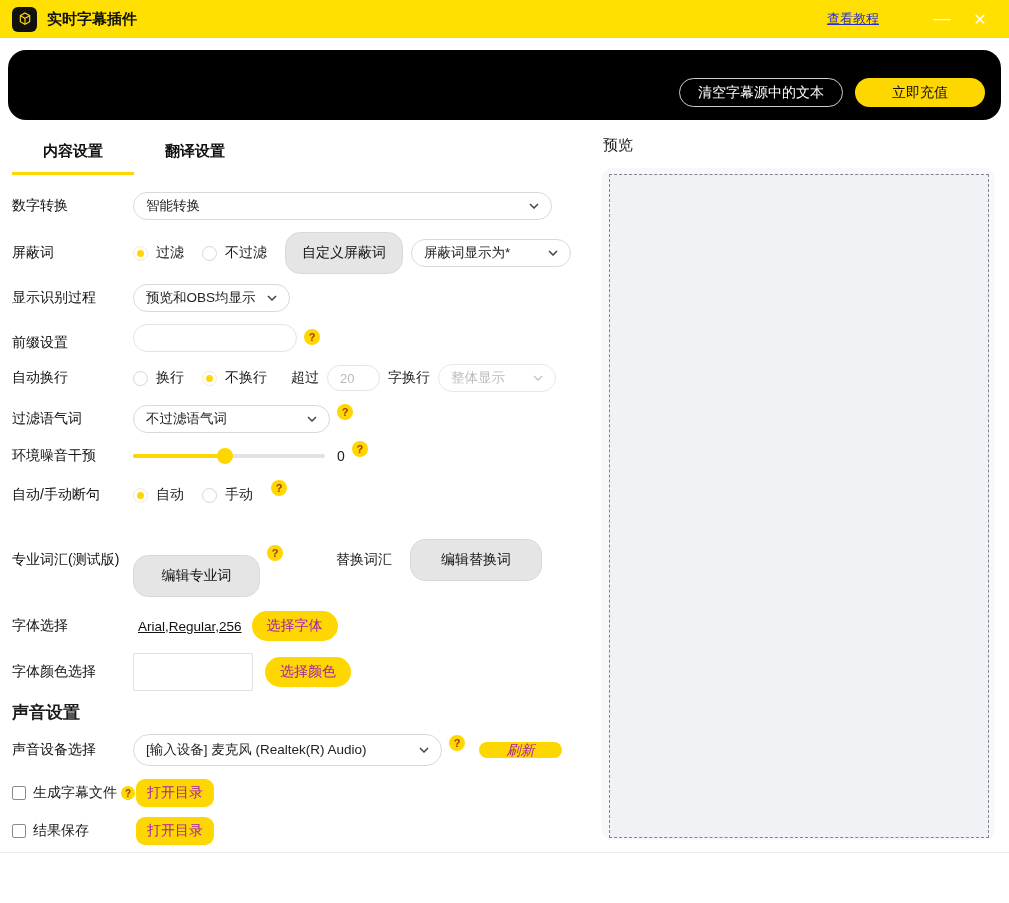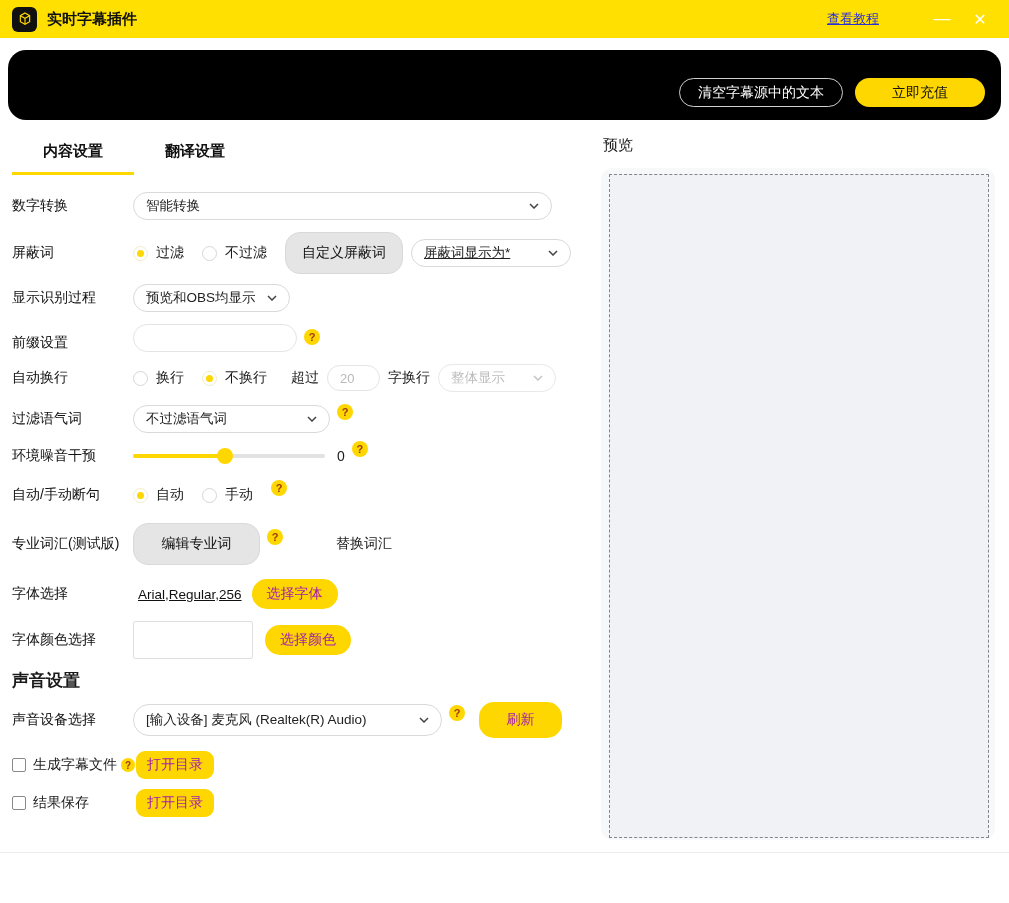--- a/index.html
+++ b/index.html
@@ -31,21 +31,21 @@
   .tab.active { border-bottom:3px solid #ffd700; }
 
   
   .row { display:flex; align-items:center; margin-bottom:10px; min-height:28px; }
   .flabel { width:121px; flex:none; font-size:14px; color:#111; }
   .select { border:1px solid #d9d9d9; border-radius:15px; height:28px; display:flex; align-items:center; padding:0 12px; font-size:13.5px; cursor:pointer; background:#fff; color:#222; }
   .select .sel-text { flex:1; white-space:nowrap; overflow:hidden; }
   .chev { color:#444; display:flex; margin-left:8px; }
   .select.disabled { border-color:#e8e8e8; color:#bcbcbc; cursor:default; }
   .select.disabled .chev { color:#c4c4c4; }
-  .w419 { width:419px; } .w160 { width:160px;text-decoration:underline; } .w157 { width:157px; } .w197 { width:197px; } .w118 { width:118px; } .w309 { width:309px; }
+  .w419 { width:419px; } .w160 { width:160px; } .w157 { width:157px; } .w197 { width:197px; } .w118 { width:118px; } .w309 { width:309px; }
   .pill-input { border:1px solid #e4e4e4; border-radius:15px; height:28px; padding:0 12px; font-size:13px; font-family:inherit; outline:none; color:#222; }
   .pill-input.small { width:53px; height:26px; color:#b9b9b9; }
   .prefix-input { width:164px; }
   .qmark { width:16px; height:16px; border-radius:50%; background:#ffd700; color:#a03a12; font-size:11px; font-weight:700; display:inline-flex; align-items:center; justify-content:center; margin-left:7px; flex:none; cursor:pointer; }
   .qmark.raised { position:relative; top:-7px; }
 
   
   .radio-opt { display:flex; align-items:center; cursor:pointer; margin-right:18px; }
   .radio { width:15px; height:15px; border-radius:50%; border:1px solid #d6d6d6; background:#fff; margin-right:8px; position:relative; flex:none; }
   .radio.checked { border-color:#f3ecc8; }
@@ -222,23 +222,24 @@
         </div>
         <div class="radio-opt">
           <span class="radio"></span>
           <span class="rlabel">手动</span>
         </div>
         <span class="qmark raised" style="margin-left:0;">?</span>
       </div>
 
       <div class="row" style="margin-bottom:14px;">
         <div class="flabel">专业词汇(测试版)</div>
-        <button class="btn-outline" style="width:127px;">编辑专业词</button>
+        <button class="btn-outline" style="width:127px;margin-top:32px;">编辑专业词</button>
         <span class="qmark raised">?</span>
         <span style="font-size:14px; margin-left:53px; margin-right:18px;">替换词汇</span>
+        <button class="btn-outline" style="width:132px;">编辑替换词</button>
       </div>
 
       <div class="row" style="margin-bottom:12px;">
         <div class="flabel">字体选择</div>
         <a class="font-link">Arial,Regular,256</a>
         <button class="btn-sm-yellow">选择字体</button>
       </div>
 
       <div class="row" style="margin-bottom:10px;">
         <div class="flabel">字体颜色选择</div>
@@ -252,21 +253,21 @@
         <div class="flabel">声音设备选择</div>
         <div class="select w309" style="height:32px; border-radius:16px;">
           <span class="sel-text">[输入设备] 麦克风 (Realtek(R) Audio)</span>
           <span class="chev">
               <svg width="10" height="6" viewBox="0 0 10 6">
                 <path d="M1 1l4 4 4-4" stroke="currentColor" stroke-width="1.5" fill="none"></path>
               </svg>
             </span>
         </div>
         <span class="qmark raised">?</span>
-        <button class="btn-sm-yellow" style="width:83px; height:36px; margin-left:14px;">刷新</button>
+        <button class="btn-sm-yellow" style="width:83px; height:16px; margin-left:14px;font-style:italic;">刷新</button>
       </div>
 
       <div class="row">
         <div class="check-wrap">
           <span class="checkbox"></span>
           <span>生成字幕文件</span>
           <span class="qmark" style="width:14px;height:14px;font-size:10px;margin-left:4px;">?</span>
         </div>
         <button class="btn-sm-yellow btn-dir">打开目录</button>
       </div>

